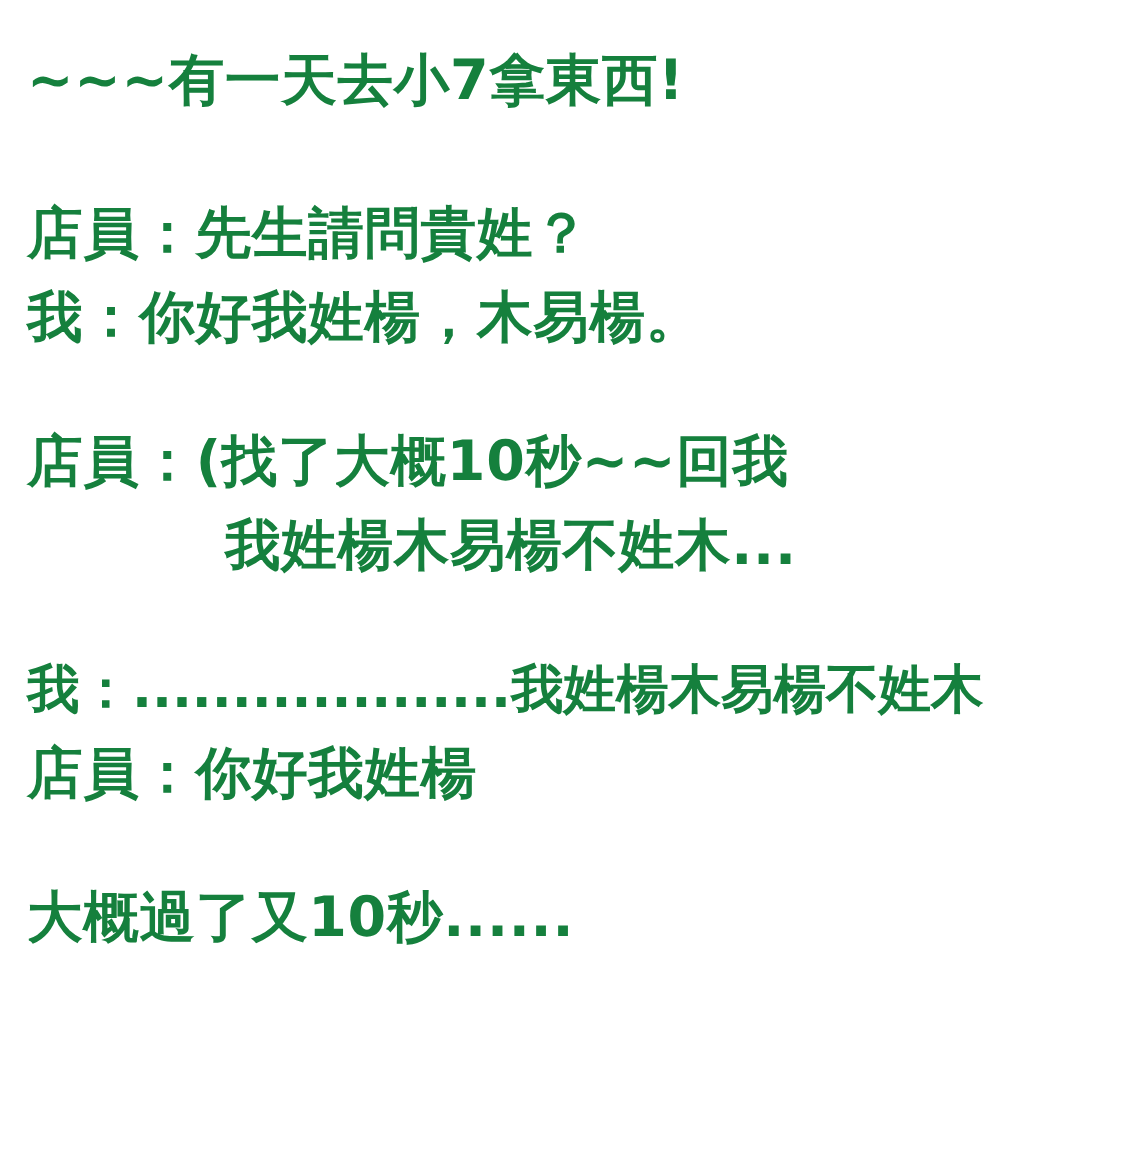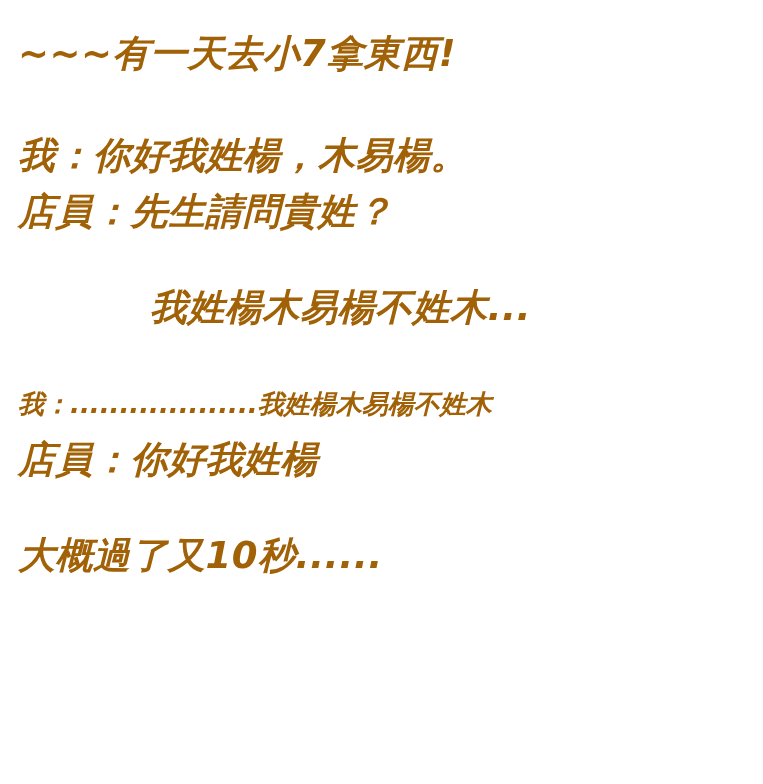--- a/index.html
+++ b/index.html
@@ -15,56 +15,56 @@
   }
   .page {
     position: relative;
     width: 763px;
     height: 784px;
     background: #ffffff;
     box-sizing: border-box;
     padding: 26px 12px 0 18px;
   }
   .line {
-    color: #a16207;
+    color: #15803d;
     font-weight: bold;
     font-size: 37px;
     line-height: 56px;
     letter-spacing: 0.5px;
     white-space: pre;
-    font-style: italic;
   }
   .spacer-lg {
     height: 46px;
   }
   .spacer-md {
     height: 40px;
   }
   .indent {
     padding-left: 132px;
   }
   .shrink {
-    font-size: 26px;
+    font-size: 35px;
     letter-spacing: 0px;
   }
 </style>
 </head>
 <body>
 
 <div class="page">
 
   <div class="line">~~~有一天去小7拿東西!</div>
 
   <div class="spacer-lg"></div>
 
+  <div class="line">店員：先生請問貴姓？</div>
   <div class="line">我：你好我姓楊，木易楊。</div>
-  <div class="line">店員：先生請問貴姓？</div>
 
   <div class="spacer-md"></div>
 
+  <div class="line">店員：(找了大概10秒~~回我</div>
   <div class="line indent">我姓楊木易楊不姓木...</div>
 
   <div class="spacer-md"></div>
 
   <div class="line shrink">我：...................我姓楊木易楊不姓木</div>
   <div class="line">店員：你好我姓楊</div>
 
   <div class="spacer-md"></div>
 
   <div class="line">大概過了又10秒......</div>

